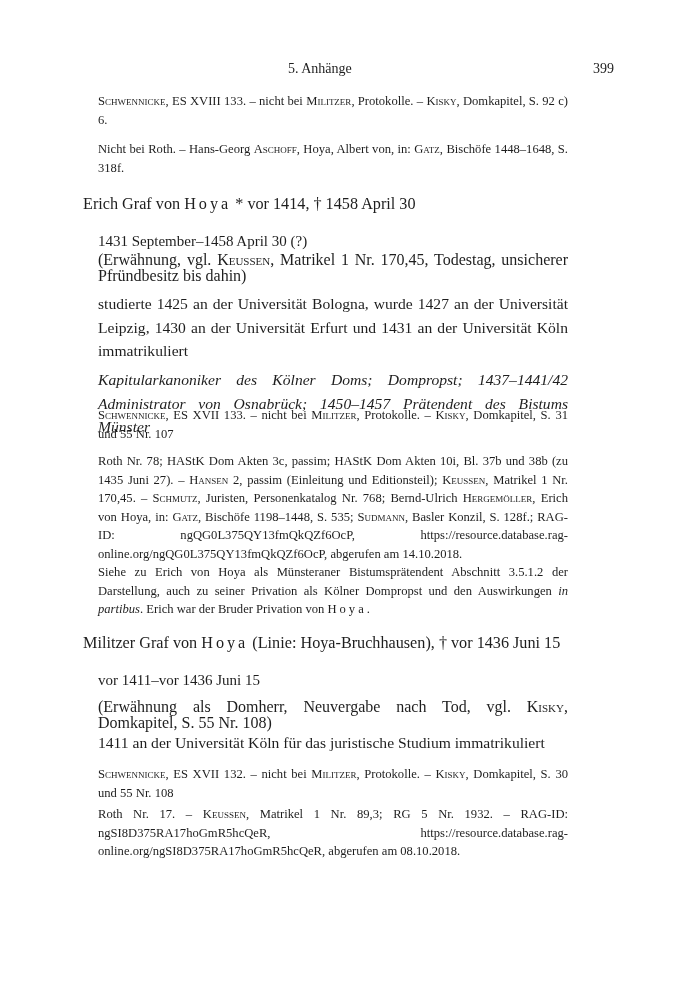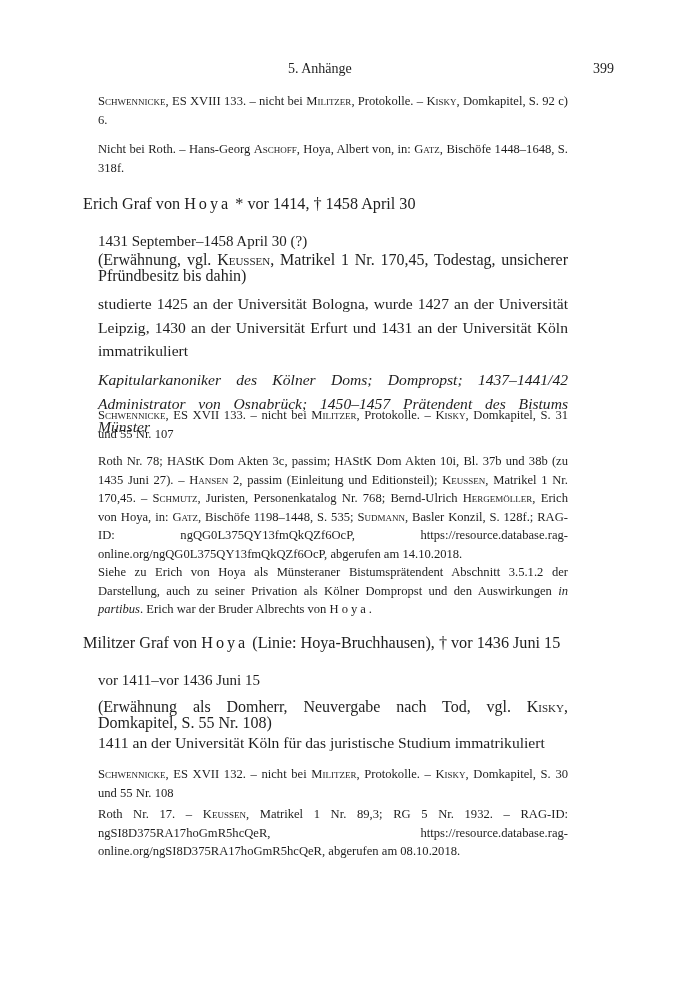--- a/index.html
+++ b/index.html
@@ -32,21 +32,21 @@
 <div class="heading" style="top:195px;">
   <span>Erich Graf von</span>
   <span class="sp">Hoya</span><span> * vor 1414, † 1458 April 30</span>
 </div>
 <div class="block mid" style="top:231px;">1431 September–1458 April 30 (?)</div>
 <div class="block note" style="top:252px;"><span>(Erwähnung, vgl. </span><span class="sc">Keussen</span><span>, Matrikel 1 Nr. 170,45, Todestag, unsicherer Pfründbesitz bis dahin)</span></div>
 <div class="block big" style="top:292px;">studierte 1425 an der Universität Bologna, wurde 1427 an der Universität Leipzig, 1430 an der Universität Erfurt und 1431 an der Universität Köln immatrikuliert</div>
 <div class="block big" style="top:368px;font-style:italic;">Kapitularkanoniker des Kölner Doms; Dompropst; 1437–1441/42 Administrator von Osnabrück; 1450–1457 Prätendent des Bistums Münster</div>
 <div class="block small" style="top:406px;"><span class="sc">Schwennicke</span><span>, ES XVII 133. – nicht bei </span><span class="sc">Militzer</span><span>, Protokolle. – </span><span class="sc">Kisky</span><span>, Domkapitel, S. 31 und 55 Nr. 107</span></div>
 <div class="block small" style="top:452px;"><span>Roth Nr. 78; HAStK Dom Akten 3c, passim; HAStK Dom Akten 10i, Bl. 37b und 38b (zu 1435 Juni 27). – </span><span class="sc">Hansen</span><span> 2, passim (Einleitung und Editionsteil); </span><span class="sc">Keussen</span><span>, Matrikel 1 Nr. 170,45. – </span><span class="sc">Schmutz</span><span>, Juristen, Personenkatalog Nr. 768; Bernd-Ulrich </span><span class="sc">Hergemöller</span><span>, Erich von Hoya, in: </span><span class="sc">Gatz</span><span>, Bischöfe 1198–1448, S. 535; </span><span class="sc">Sudmann</span><span>, Basler Konzil, S. 128f.; RAG-ID: ngQG0L375QY13fmQkQZf6OcP, https://resource.database.rag-online.org/ngQG0L375QY13fmQkQZf6OcP, abgerufen am 14.10.2018.</span></div>
-<div class="block small" style="top:563px;"><span>Siehe zu Erich von Hoya als Münsteraner Bistumsprätendent Abschnitt 3.5.1.2 der Darstellung, auch zu seiner Privation als Kölner Dompropst und den Auswirkungen </span><i>in partibus</i><span>. Erich war der Bruder Albrechts von </span><span class="sp">Hoya</span><span>.</span></div>
+<div class="block small" style="top:563px;"><span>Siehe zu Erich von Hoya als Münsteraner Bistumsprätendent Abschnitt 3.5.1.2 der Darstellung, auch zu seiner Privation als Kölner Dompropst und den Auswirkungen </span><i>in partibus</i><span>. Erich war der Bruder Privation von </span><span class="sp">Hoya</span><span>.</span></div>
 
 <div class="heading" style="top:634px;">
   <span>Militzer Graf von</span>
   <span class="sp">Hoya</span><span> (Linie: Hoya-Bruchhausen), † vor 1436 Juni 15</span>
 </div>
 <div class="block mid" style="top:670px;">vor 1411–vor 1436 Juni 15</div>
 <div class="block note" style="top:699px;"><span>(Erwähnung als Domherr, Neuvergabe nach Tod, vgl. </span><span class="sc">Kisky</span><span>, Domkapitel, S. 55 Nr. 108)</span></div>
 <div class="block big" style="top:731px;">1411 an der Universität Köln für das juristische Studium immatrikuliert</div>
 <div class="block small" style="top:765px;"><span class="sc">Schwennicke</span><span>, ES XVII 132. – nicht bei </span><span class="sc">Militzer</span><span>, Protokolle. – </span><span class="sc">Kisky</span><span>, Domkapitel, S. 30 und 55 Nr. 108</span></div>
 <div class="block small" style="top:805px;"><span>Roth Nr. 17. – </span><span class="sc">Keussen</span><span>, Matrikel 1 Nr. 89,3; RG 5 Nr. 1932. – RAG-ID: ngSI8D375RA17hoGmR5hcQeR, https://resource.database.rag-online.org/ngSI8D375RA17hoGmR5hcQeR, abgerufen am 08.10.2018.</span></div>

